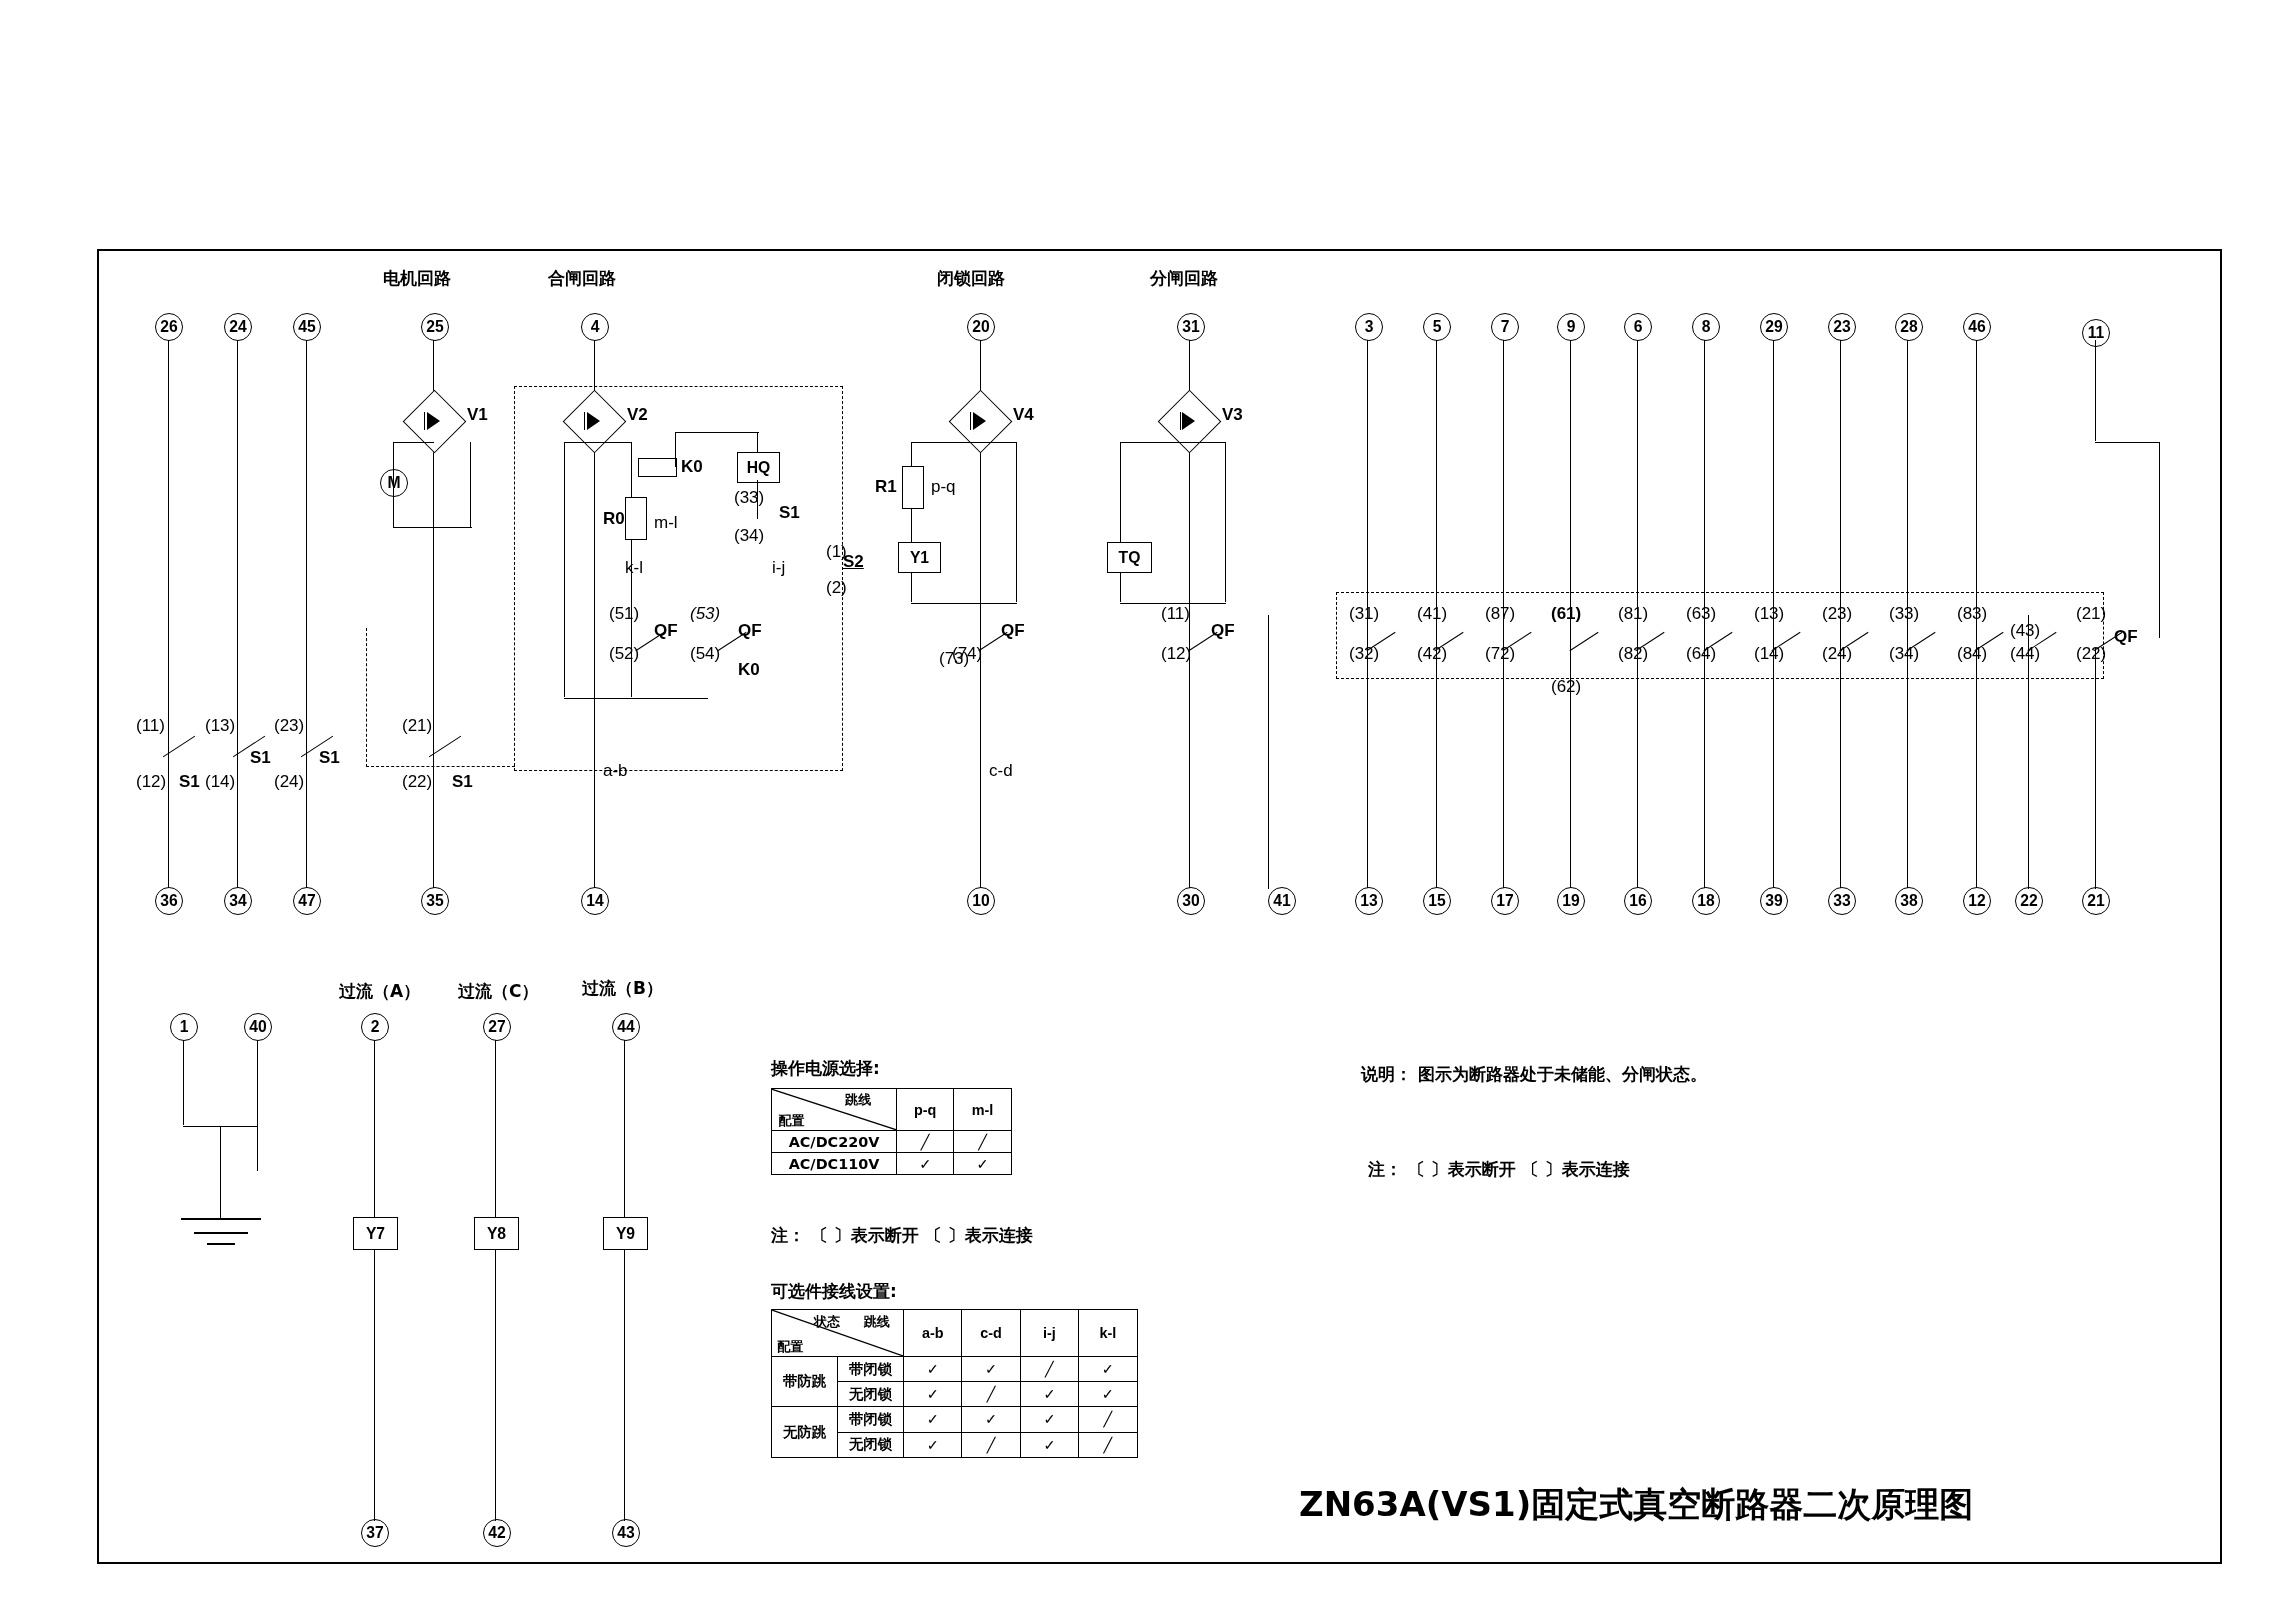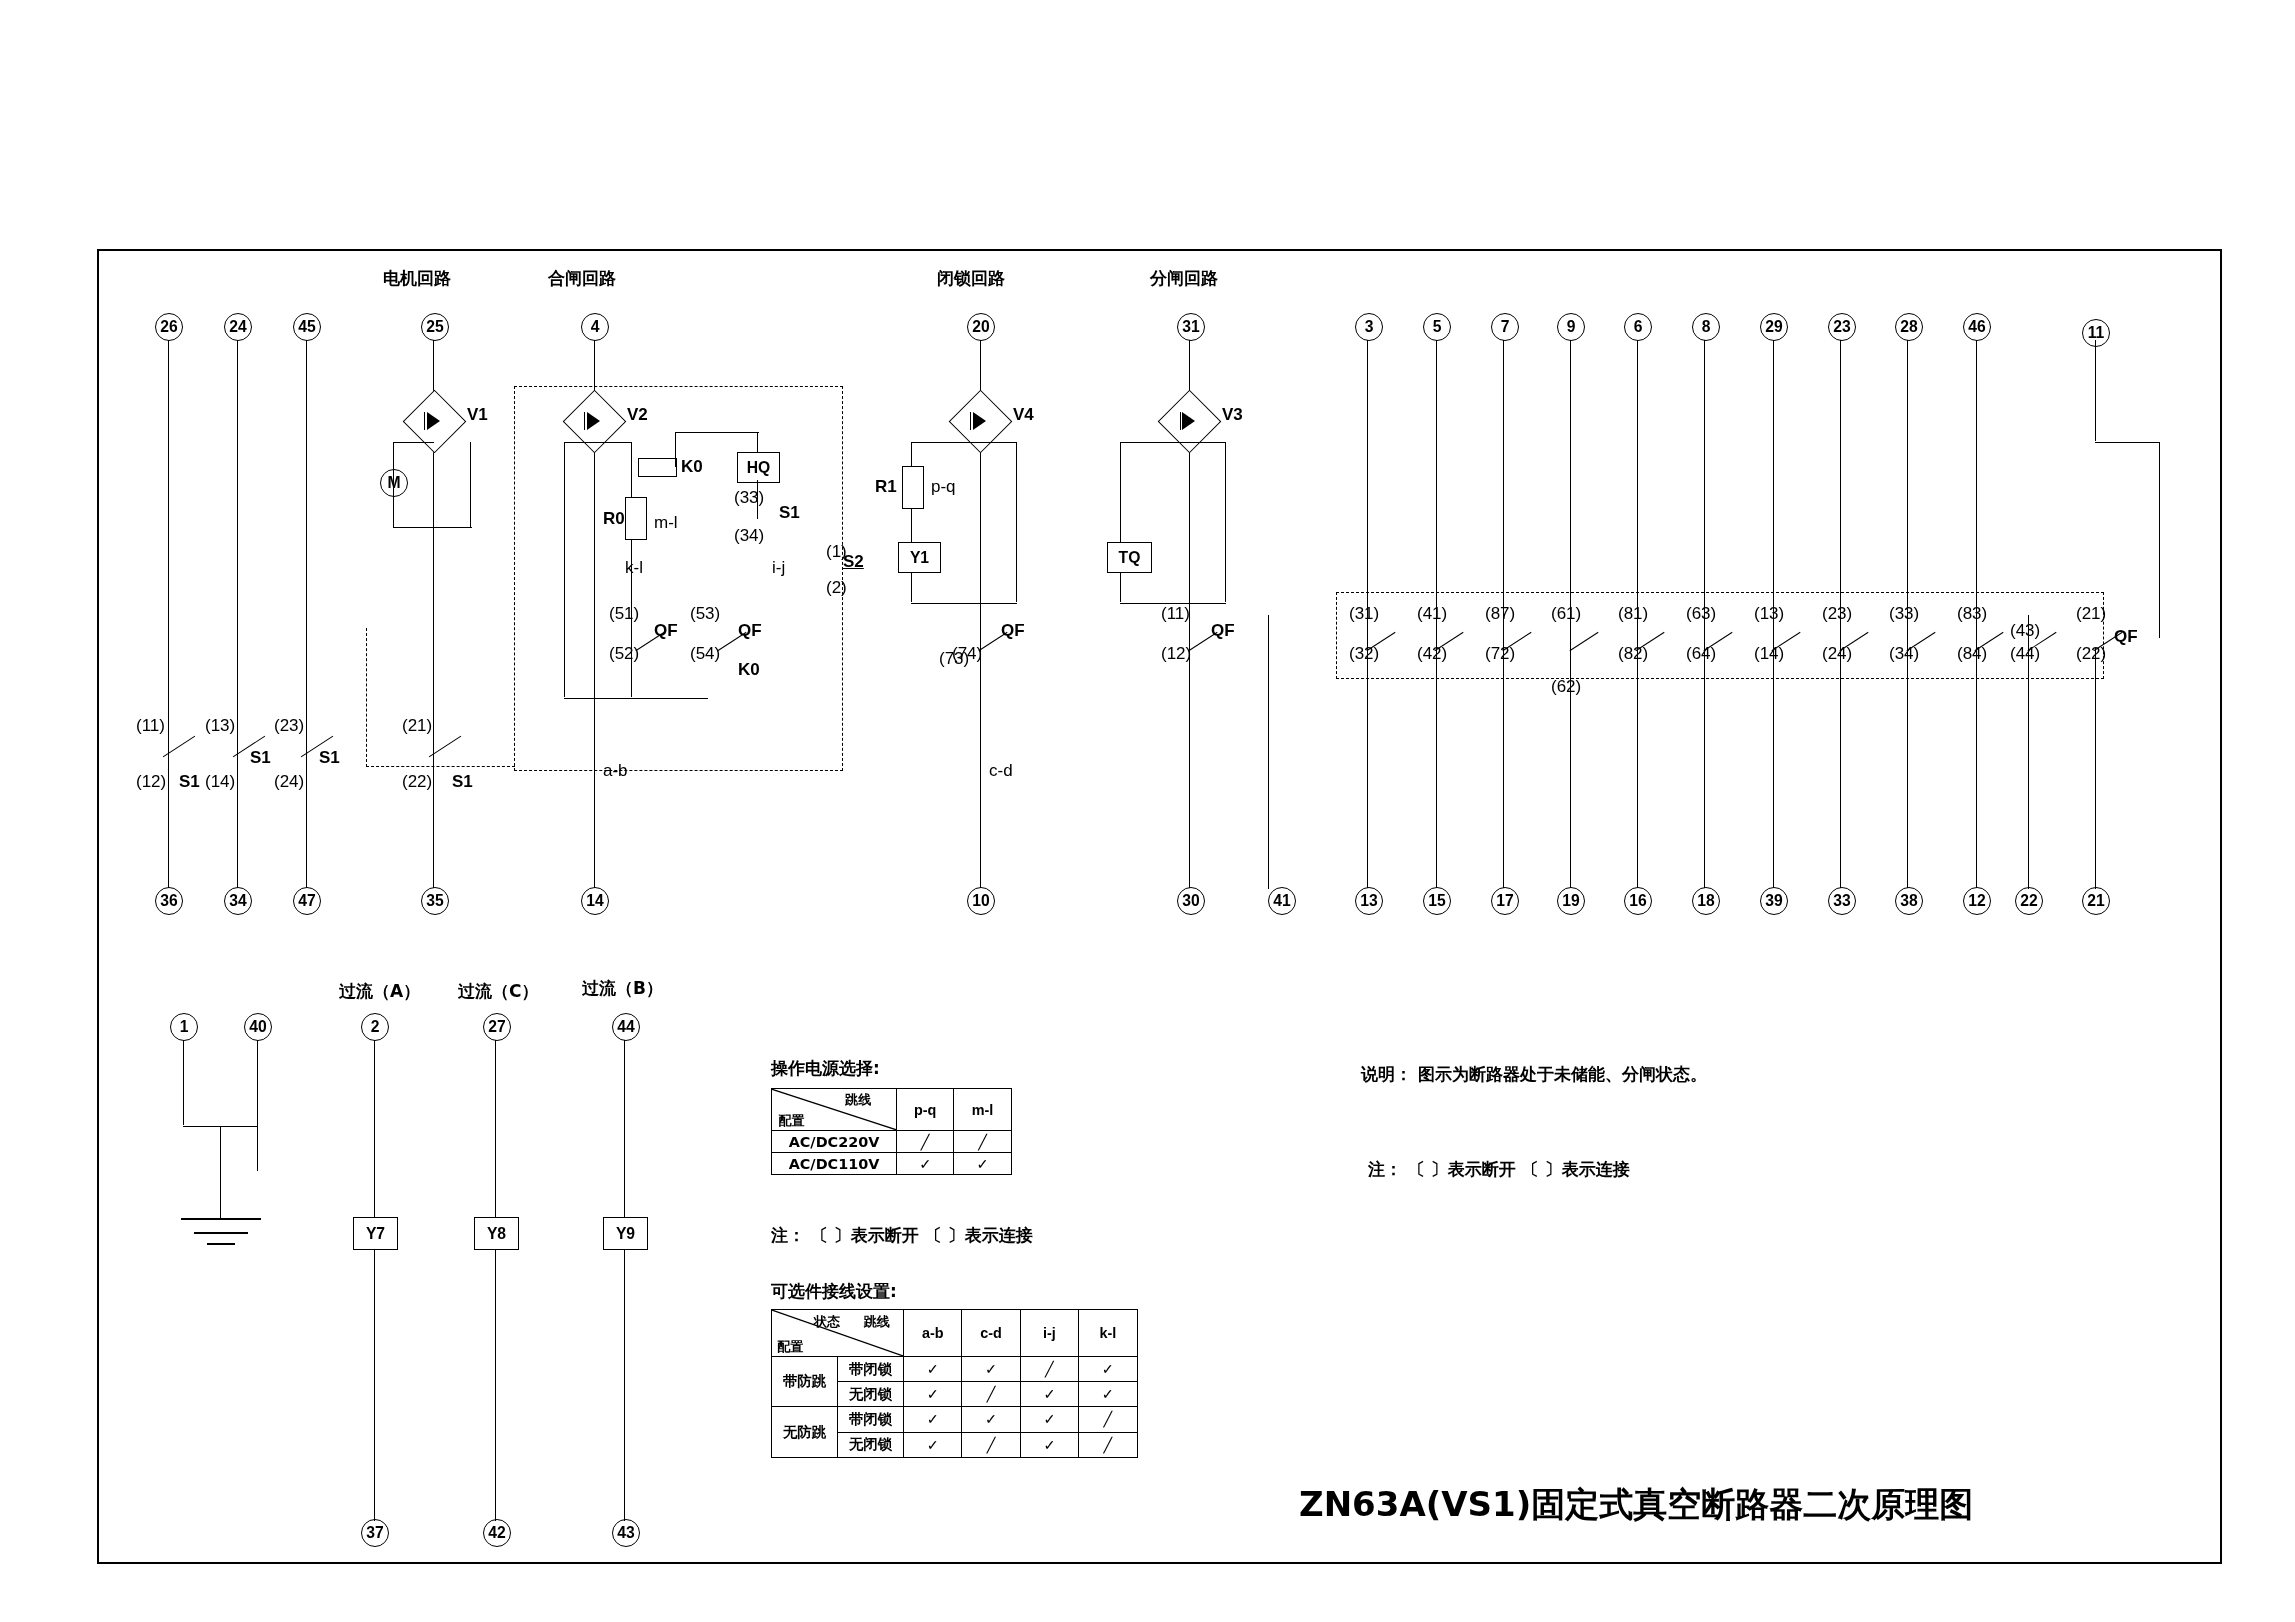--- a/index.html
+++ b/index.html
@@ -143,21 +143,21 @@
   <div class="lbl" style="left:734px;top:527px;">(34)</div>
 
   <div class="lbl" style="left:826px;top:543px;">(1)</div>
   <div class="lbl" style="left:826px;top:579px;">(2)</div>
   <div class="lbl b" style="left:843px;top:553px;text-decoration:underline;">S2</div>
   <div class="lbl" style="left:772px;top:559px;">i-j</div>
 
   <div class="lbl" style="left:609px;top:605px;">(51)</div>
   <div class="lbl" style="left:609px;top:645px;">(52)</div>
   <div class="lbl b" style="left:654px;top:622px;">QF</div>
-  <div class="lbl" style="left:690px;top:605px;">(53)</div>
+  <div class="lbl" style="left:690px;top:605px;font-style:italic;">(53)</div>
   <div class="lbl" style="left:690px;top:645px;">(54)</div>
   <div class="lbl b" style="left:738px;top:622px;">QF</div>
   <div class="lbl b" style="left:738px;top:661px;">K0</div>
   <div class="lbl" style="left:603px;top:762px;">a-b</div>
 
   <div class="hline" style="left:633px;top:641px;width:34px;transform:rotate(-33deg);"></div>
   <div class="hline" style="left:715px;top:641px;width:34px;transform:rotate(-33deg);"></div>
 
   <div class="dash" style="left:514px;top:386px;width:327px;height:383px;border-width:1.3px;"></div>
 
@@ -229,21 +229,21 @@
   <div class="hline" style="left:1364px;top:641px;width:34px;transform:rotate(-33deg);"></div>
 
   <div class="lbl" style="left:1417px;top:605px;">(41)</div>
   <div class="lbl" style="left:1417px;top:645px;">(42)</div>
   <div class="hline" style="left:1432px;top:641px;width:34px;transform:rotate(-33deg);"></div>
 
   <div class="lbl" style="left:1485px;top:605px;">(87)</div>
   <div class="lbl" style="left:1485px;top:645px;">(72)</div>
   <div class="hline" style="left:1500px;top:641px;width:34px;transform:rotate(-33deg);"></div>
 
-  <div class="lbl" style="left:1551px;top:605px;">(61)</div>
+  <div class="lbl" style="left:1551px;top:605px;font-weight:bold;">(61)</div>
   <div class="lbl" style="left:1551px;top:678px;">(62)</div>
   <div class="hline" style="left:1567px;top:641px;width:34px;transform:rotate(-33deg);"></div>
 
   <div class="lbl" style="left:1618px;top:605px;">(81)</div>
   <div class="lbl" style="left:1618px;top:645px;">(82)</div>
   <div class="hline" style="left:1633px;top:641px;width:34px;transform:rotate(-33deg);"></div>
 
   <div class="lbl" style="left:1686px;top:605px;">(63)</div>
   <div class="lbl" style="left:1686px;top:645px;">(64)</div>
   <div class="hline" style="left:1701px;top:641px;width:34px;transform:rotate(-33deg);"></div>

